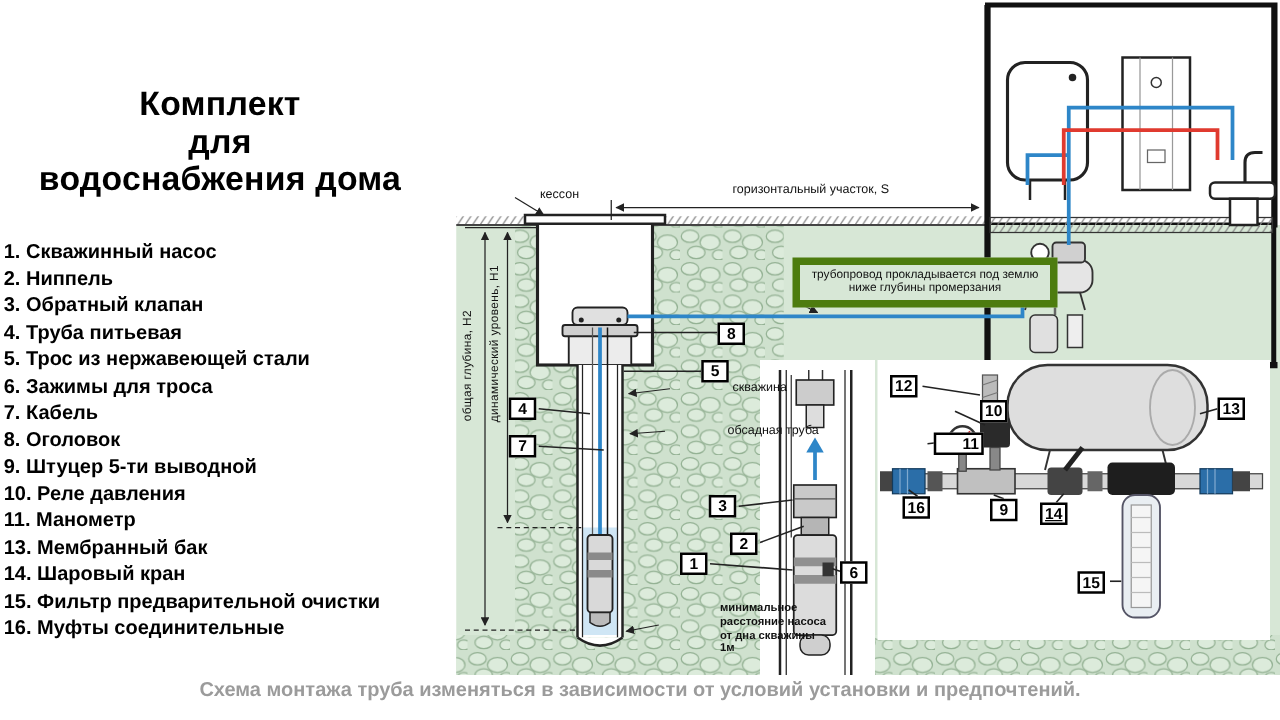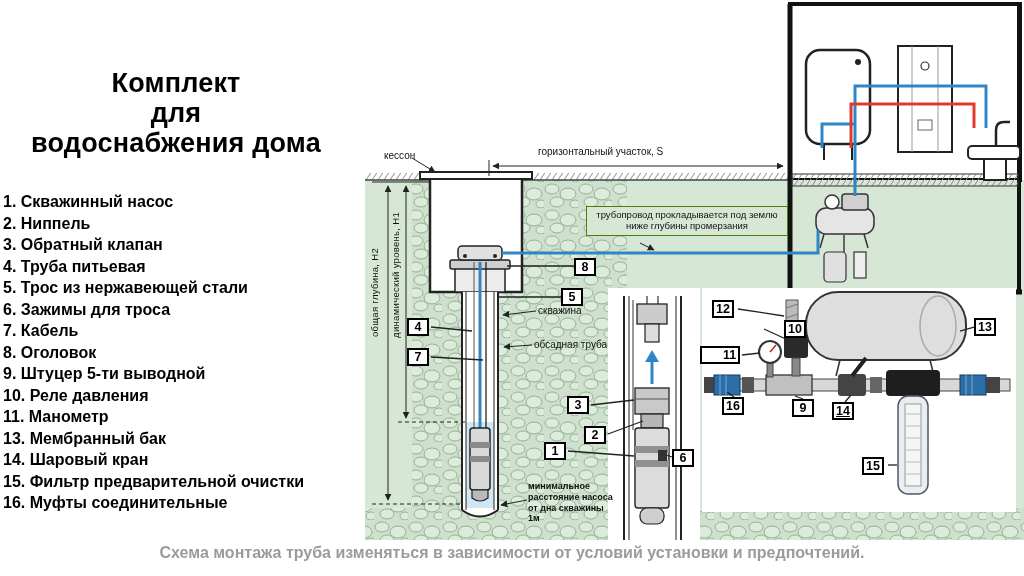--- a/index.html
+++ b/index.html
@@ -4,22 +4,22 @@
 <style>
   html,body{margin:0;padding:0;background:#fff;}
   .page{position:relative;width:1024px;height:576px;background:#fff;overflow:hidden;
         font-family:"Liberation Sans",sans-serif;color:#000;}
   .title{position:absolute;left:0;top:68px;width:352px;text-align:center;
          font-weight:bold;font-size:27px;line-height:30px;letter-spacing:.2px;}
   .title span{display:block;}
   .parts{position:absolute;left:3px;top:191px;margin:0;padding:0;list-style:none;
          font-weight:bold;font-size:16px;line-height:21.5px;white-space:nowrap;}
   .diagram-svg{position:absolute;left:0;top:0;width:1024px;height:576px;}
-  .dlabel{position:absolute;font-size:10px;line-height:1.15;color:#111;}
-  .note{font-size:9.5px;border:1px solid #4d7c0f;background:#d7e7d6;width:192px;
+  .dlabel{position:absolute;font-size:10px;line-height:1.15;color:#111;margin-left:48px;}
+  .note{font-size:9.5px;border:6px solid #4d7c0f;background:#d7e7d6;width:192px;
         padding:3px 4px;text-align:center;}
   .mini{font-size:9px;width:86px;text-align:left;line-height:1.2;font-weight:bold;}
   .vlabel{position:absolute;writing-mode:vertical-rl;transform:rotate(180deg);
           font-size:9.5px;color:#111;letter-spacing:.3px;}
   .callout{position:absolute;min-width:22px;height:18px;box-sizing:border-box;
            border:2px solid #000;background:#fff;text-align:center;
            font-weight:bold;font-size:12.5px;line-height:14px;padding:0 2px;z-index:5;}
   .footer{position:absolute;left:0;top:544px;width:100%;text-align:center;
           font-weight:bold;font-size:16px;color:#9b9b9b;}
 </style>
@@ -286,21 +286,21 @@
   <span class="callout" style="left:544px;top:442px;">1</span>
   <span class="callout" style="left:584px;top:426px;">2</span>
   <span class="callout" style="left:567px;top:396px;">3</span>
   <span class="callout" style="left:407px;top:318px;">4</span>
   <span class="callout" style="left:561px;top:288px;">5</span>
   <span class="callout" style="left:672px;top:449px;">6</span>
   <span class="callout" style="left:407px;top:348px;">7</span>
   <span class="callout" style="left:574px;top:258px;">8</span>
   <span class="callout" style="left:792px;top:399px;">9</span>
   <span class="callout" style="left:740px;top:320px;margin-left:44px;">10</span>
-  <span class="callout" style="left:700px;top:346px;padding-left:21px;">11</span>
+  <span class="callout" style="left:747px;top:346px;padding-left:21px;">11</span>
   <span class="callout" style="left:712px;top:300px;text-align:center;">12</span>
   <span class="callout" style="left:974px;top:318px;">13</span>
   <span class="callout" style="left:832px;top:402px;text-decoration:underline;">14</span>
   <span class="callout" style="left:862px;top:457px;">15</span>
   <span class="callout" style="left:722px;top:397px;">16</span>
 
   <div class="footer">Схема монтажа труба изменяться в зависимости от условий установки и предпочтений.</div>
 
 </div>
 

